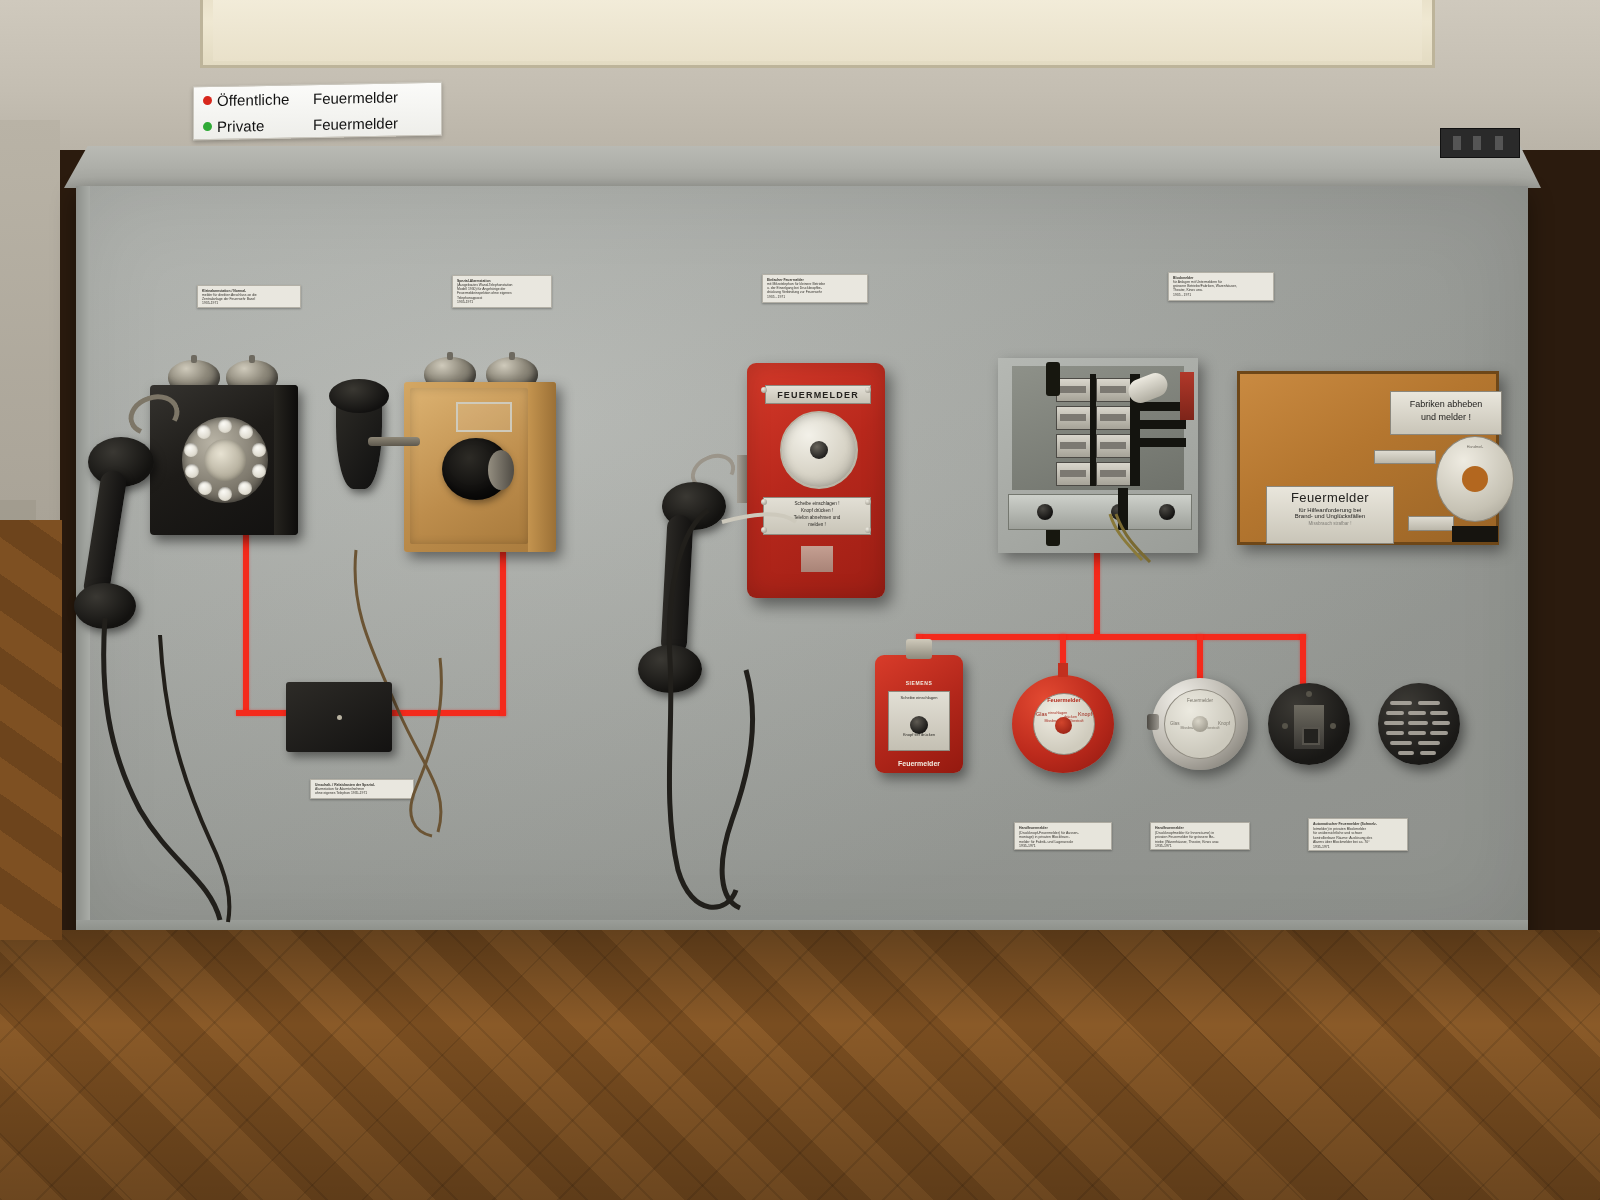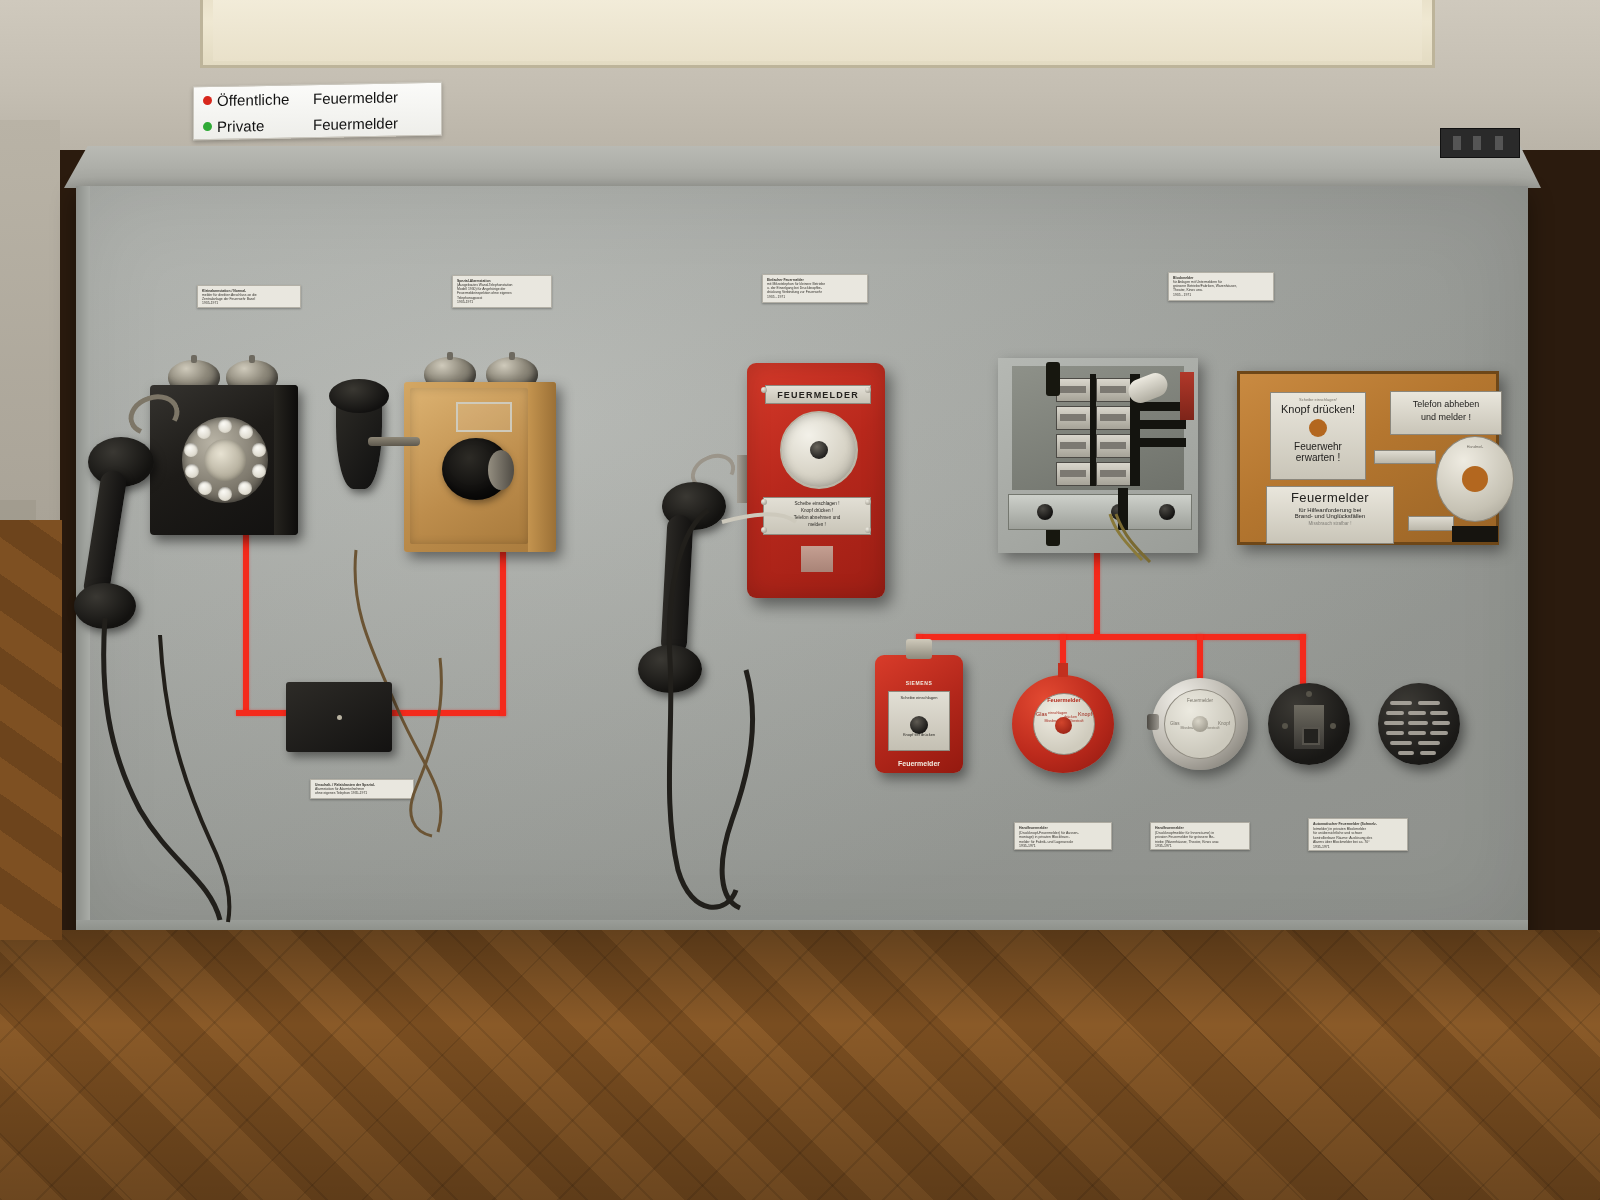--- a/index.html
+++ b/index.html
@@ -479,29 +479,22 @@
       <div class="knob" style="left:150px;top:9px"></div>
     </div>
     <div class="rack-dark" style="left:120px;top:130px;width:10px;height:42px"></div>
   </div>
   <svg style="position:absolute;left:1090px;top:510px;width:120px;height:60px">
     <path d="M20 4 C 26 24, 38 34, 52 50" stroke="#8a7a3a" stroke-width="3" fill="none"></path>
     <path d="M26 4 C 34 26, 46 38, 60 52" stroke="#7a6a32" stroke-width="3" fill="none"></path>
   </svg>
 
   <div class="brown">
-    <div class="mplate" style="left:30px;top:18px;width:96px;height:88px;padding-top:4px;">
-      <span class="s" style="font-size:4px;color:#77736a">Scheibe einschlagen!</span>
-      <span class="s" style="font-size:11px;margin-top:1px">Knopf drücken!</span>
-      <span class="s" style="display:block;margin:4px auto;width:18px;height:18px;border-radius:50%;background:#b3671f"></span>
-      <span class="s" style="font-size:10px">Feuerwehr</span>
-      <span class="s" style="font-size:10px">erwarten !</span>
-    </div>
     <div class="mplate" style="left:150px;top:17px;width:112px;height:44px;padding-top:7px;">
-      <span class="s" style="font-size:9px">Telefon  abheben</span>
+      <span class="s" style="font-size:9px">Fabriken  abheben</span>
       <span class="s" style="font-size:9px;margin-top:3px">und   melder !</span>
     </div>
     <div class="tiny-plate" style="left:134px;top:76px;width:62px;height:14px;padding-top:2px;">
       <span style="font-size:4.6px;color:#3c3a35">Polizei-Meldung</span>
     </div>
     <div class="disc" style="left:196px;top:62px;width:76px;height:76px;padding-top:8px;">
       <span style="display:block;font-size:3.8px;color:#6f6b62">Handmel-</span>
       <div class="hole"></div>
       <span style="display:block;font-size:3.8px;color:#6f6b62;margin-top:36px">Feuerwehr</span>
     </div>

